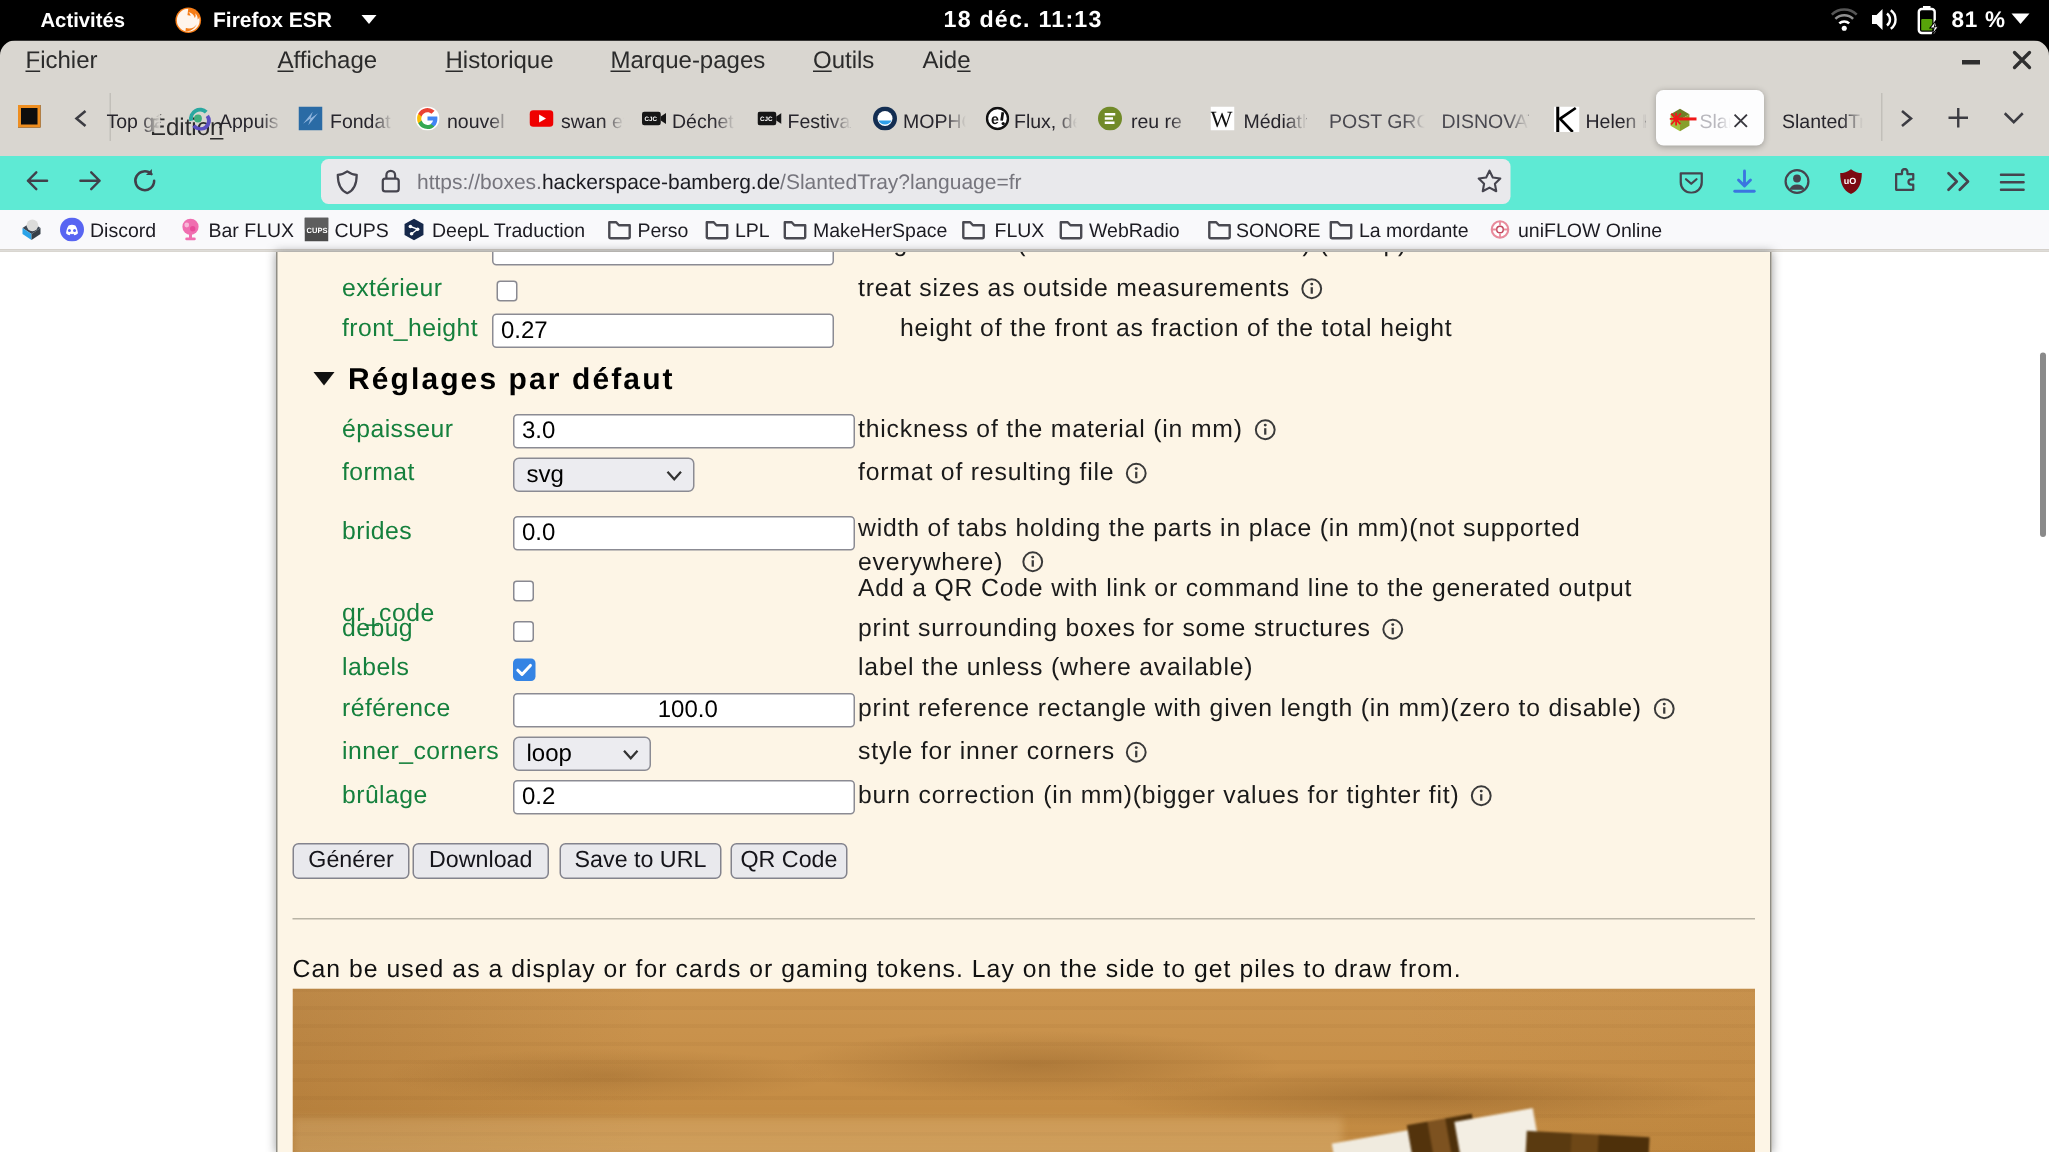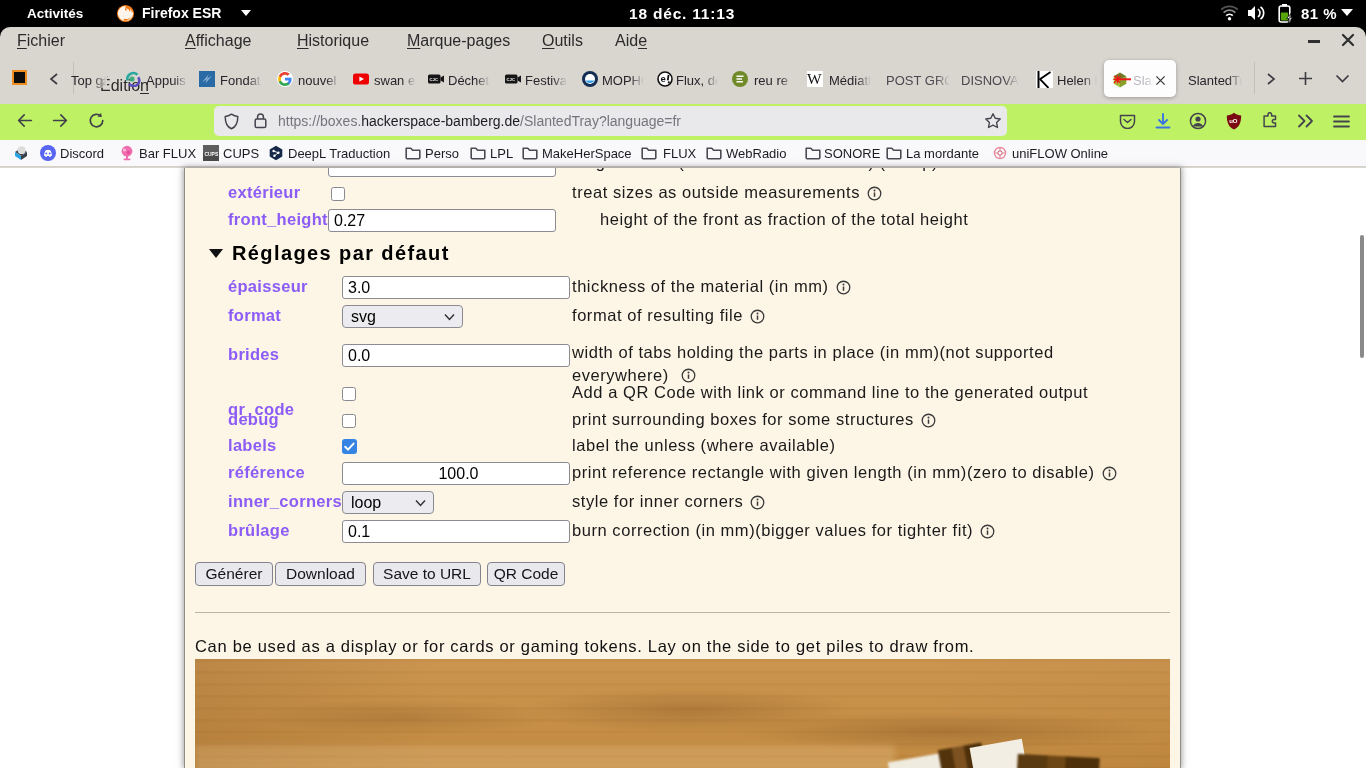--- a/index.html
+++ b/index.html
@@ -10,28 +10,28 @@
 #topbar .it { position:absolute; top:4px; line-height:19px; }
 
 #win { position:absolute; left:0; top:27px; width:1366px; height:741px; background:#d9d6d0; border-radius:10px 10px 0 0; overflow:hidden; }
 #menubar { position:absolute; left:0; top:27px; width:1366px; height:26px; color:#2b2b2b; font-size:16px; }
 #menubar span.mi { position:absolute; top:5px; }
 #menubar u { text-decoration:underline; text-underline-offset:2px; }
 #tabstrip { position:absolute; left:0; top:53px; width:1366px; height:51px; }
 .tabtitle { position:absolute; top:19.5px; font-size:13px; color:#27252c; white-space:nowrap; overflow:hidden; }
 .fade::after { content:""; position:absolute; right:0; top:0; bottom:0; width:14px; background:linear-gradient(to right, rgba(217,214,208,0), #d9d6d0); }
 .fav { position:absolute; top:18px; width:16px; height:16px; }
-#navbar { position:absolute; left:0; top:104px; width:1366px; height:36px; background:#bef264; }
+#navbar { position:absolute; left:0; top:104px; width:1366px; height:36px; background:#5eead4; }
 #bookbar { position:absolute; left:0; top:140px; width:1366px; height:27px; background:#f9f9fb; border-bottom:1px solid #d4d0ca; font-size:13px; color:#1c1b22; }
 .bm { position:absolute; top:6px; white-space:nowrap; }
 .bicon { position:absolute; top:5px; width:16px; height:16px; }
 
 #content { position:absolute; left:0; top:168px; width:1366px; height:600px; background:#fff; }
 #paper { position:absolute; left:184px; top:0; width:997px; height:600px; background:#fdf5e6; border-left:1px solid #8f8d85; border-right:1px solid #8f8d85; box-shadow:0 0 6px 1px rgba(90,90,90,.55); overflow:hidden; }
-#paper .lbl { position:absolute; left:43px; font-size:16.5px; letter-spacing:0.3px; color:#8b5cf6;font-weight:bold; }
+#paper .lbl { position:absolute; left:43px; font-size:16.5px; letter-spacing:0.3px; color:#15803d; }
 #paper .dsc { position:absolute; left:387px; font-size:16.5px; letter-spacing:0.55px; color:#1a1a1a; white-space:nowrap; }
 .inp { position:absolute; width:228px; height:23px; background:#fff; border:1px solid #8b8b93; border-radius:3px; font-size:16px; color:#000; font-family:"Liberation Sans",sans-serif; padding:0 0 0 5px; line-height:21px; }
 .sel { position:absolute; height:23px; background:#ececf0; border:1px solid #8b8b93; border-radius:4px; font-size:16px; color:#000; line-height:21px; padding-left:8px; }
 .sel svg { position:absolute; right:7px; top:7px; }
 .cb { position:absolute; width:14px; height:14px; background:#fff; border:1px solid #898991; border-radius:2.5px; }
 .cbon { position:absolute; width:15px; height:15px; background:#3584e4; border-radius:3px; }
 .btn { position:absolute; top:394px; height:24px; background:#e9e9ed; border:1px solid #83838d; border-radius:4px; font-size:15.5px; color:#15141a; text-align:center; line-height:22px; }
 svg.ii { vertical-align:-2.5px; margin-left:7px; }
 #photo { position:absolute; left:10px; top:491px; width:975px; height:280px; overflow:hidden; }
 #scrollbar { position:absolute; left:1360px; top:67px; width:4px; height:123px; background:#8a8a8a; border-radius:2px; }
@@ -373,21 +373,21 @@
 <span class="lbl" style="top:324px;">inner_corners</span>
 <span class="sel" style="left:157px;top:323px;width:92px;">loop<svg width="11" height="8" viewBox="0 0 11 8">
           <path d="M1 1.5l4.5 5 4.5-5" stroke="#333" stroke-width="1.5" fill="none"></path>
         </svg></span>
 <span class="dsc" style="top:324px;">style for inner corners<svg class="ii" width="15" height="15" viewBox="0 0 16 16">
           <circle cx="8" cy="8" r="6.7" fill="none" stroke="#3a3a3a" stroke-width="1.4"></circle>
           <rect x="7.2" y="6.9" width="1.6" height="4.6" fill="#3a3a3a"></rect>
           <circle cx="8" cy="4.7" r="1.05" fill="#3a3a3a"></circle>
         </svg></span>
 <span class="lbl" style="top:353px;">brûlage</span>
-<span class="inp" style="left:157px;top:352px;">0.1</span>
+<span class="inp" style="left:157px;top:352px;">0.2</span>
 <span class="dsc" style="top:353px;">burn correction (in mm)(bigger values for tighter fit)<svg class="ii" width="15" height="15" viewBox="0 0 16 16">
           <circle cx="8" cy="8" r="6.7" fill="none" stroke="#3a3a3a" stroke-width="1.4"></circle>
           <rect x="7.2" y="6.9" width="1.6" height="4.6" fill="#3a3a3a"></rect>
           <circle cx="8" cy="4.7" r="1.05" fill="#3a3a3a"></circle>
         </svg></span>
 <span class="btn" style="left:10px;width:78px;">Générer</span>
 <span class="btn" style="left:90px;width:91px;">Download</span>
 <span class="btn" style="left:188px;width:108px;">Save to URL</span>
 <span class="btn" style="left:302px;width:78px;">QR Code</span>
 <span style="position:absolute;left:10px;top:444px;width:975px;height:1px;background:#b9b4a6;"></span>

